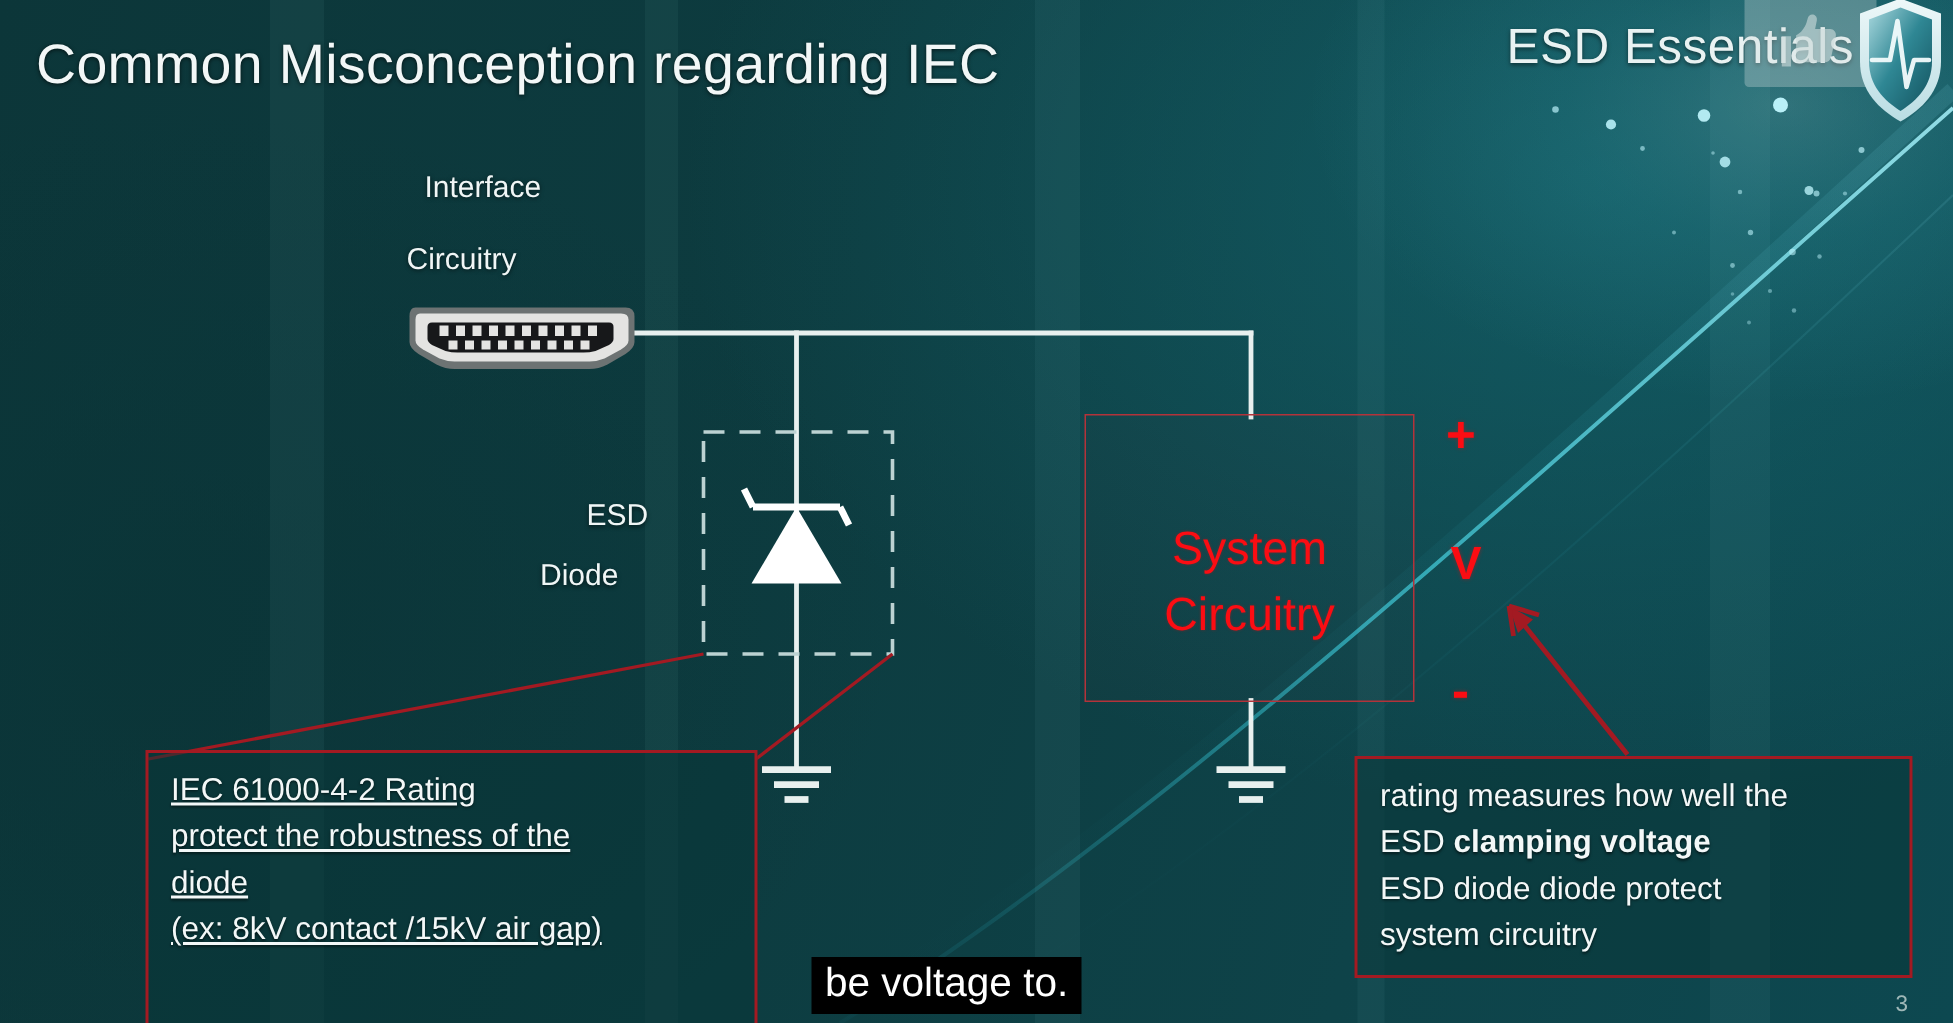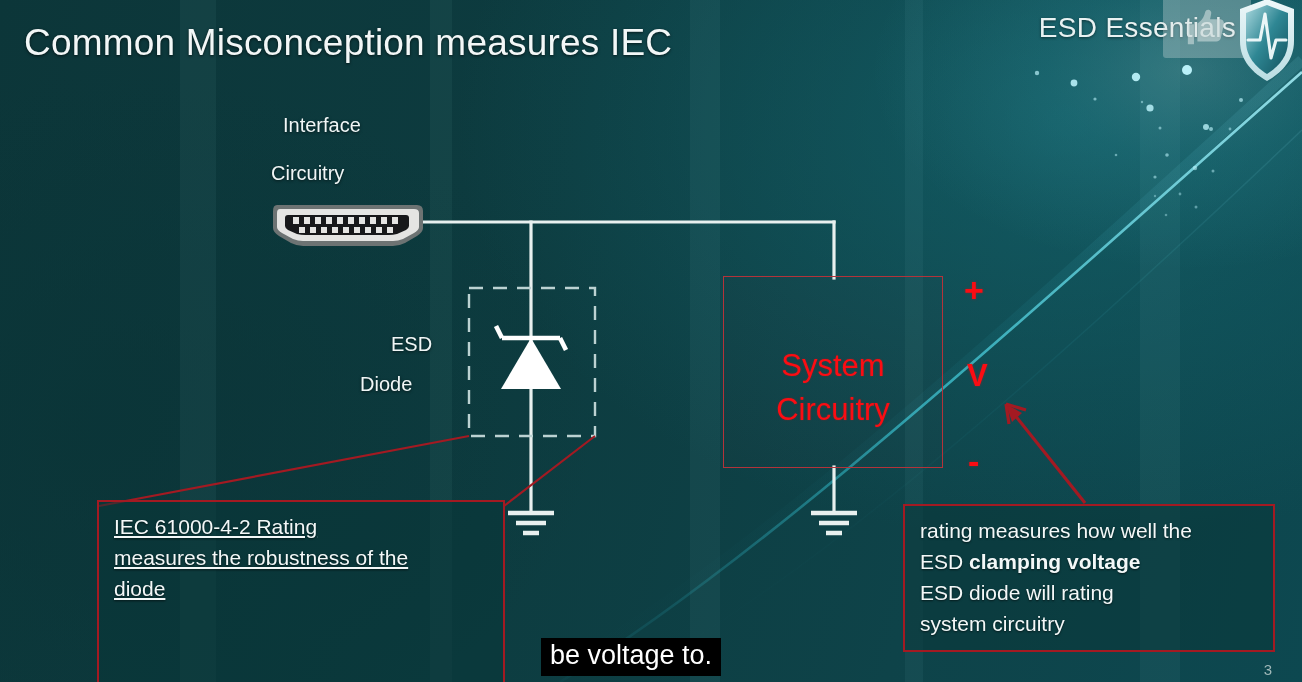--- a/index.html
+++ b/index.html
@@ -24,21 +24,21 @@
     position:absolute; left:24px; top:22px;
     font-size:37px; font-weight:400; color:#f2f7f7;
     letter-spacing:.2px;
     text-shadow:0 1px 3px rgba(0,0,0,.65);
     white-space:nowrap;
   }
 
   
   #brand {
     position:absolute; right:66px; top:12px;
-    font-size:28px; font-weight:400; color:#e9f2f2;
+    font-size:33px; font-weight:400; color:#e9f2f2;
     letter-spacing:.3px; white-space:nowrap;
     text-shadow:0 1px 3px rgba(0,0,0,.5);
   }
   #thumbs-overlay {
     position:absolute; left:1163px; top:-4px;
     width:88px; height:62px;
     background:rgba(210,222,222,.33);
     border-radius:3px;
     display:flex; align-items:center; justify-content:center;
   }
@@ -157,21 +157,21 @@
       <circle cx="1213" cy="171" r="1.5" opacity="0.5"></circle>
       <circle cx="1180" cy="194" r="1.4" opacity="0.45"></circle>
       <circle cx="1155" cy="196" r="1.2" opacity="0.4"></circle>
       <circle cx="1196" cy="207" r="1.5" opacity="0.45"></circle>
       <circle cx="1166" cy="215" r="1.3" opacity="0.4"></circle>
       <circle cx="1142" cy="102" r="1.2" opacity="0.5"></circle>
       <circle cx="1258" cy="61" r="1.8" opacity="0.6"></circle>
     </g>
   </svg>
 
-  <div id="title">Common Misconception measures IEC</div>
+  <div id="title">Common Misconception regarding IEC</div>
 
   <div id="brand">ESD Essentials</div>
 
   <div id="thumbs-overlay">
     <svg width="46" height="46" viewBox="0 0 24 24" aria-hidden="true">
       <path d="M2 10.5h3.2V21H2zM7 10.2c1.7-.9 3-2.6 3.6-4.4l.5-1.7c.25-.8 1-1.3 1.8-1.1.9.2 1.5 1.1 1.3 2L13.6 8h5.2c1.3 0 2.3 1.2 2 2.5l-1.6 7.2c-.25 1.1-1.2 1.9-2.35 1.9H7z" fill="#ccdcdc" fill-opacity="0.62"></path>
     </svg>
   </div>
 
   <svg id="shield-logo" viewBox="0 0 62 88">
@@ -278,28 +278,29 @@
   <div id="sys-box"></div>
   <div id="sys-text">System
 Circuitry</div>
 
   <div class="vmark" id="mark-plus">+</div>
   <div class="vmark" id="mark-v">V</div>
   <div class="vmark" id="mark-minus">-</div>
 
   <div class="callout" id="callout-left">
     <div class="line">IEC 61000-4-2 Rating</div>
-    <div class="line">measures the robustness of the</div>
+    <div class="line">protect the robustness of the</div>
     <div class="line">diode</div>
+    <div class="line">(ex: 8kV contact /15kV air gap)</div>
   </div>
 
   <div class="callout" id="callout-right">
     <div class="line">rating measures how well the</div>
     <div class="line"><span>ESD </span><b>clamping voltage</b></div>
-    <div class="line">ESD diode will rating</div>
+    <div class="line">ESD diode diode protect</div>
     <div class="line">system circuitry</div>
   </div>
 
   <div id="caption">be voltage to.</div>
 
   <div id="pagenum">3</div>
 
 </div>
 
 </body></html>

